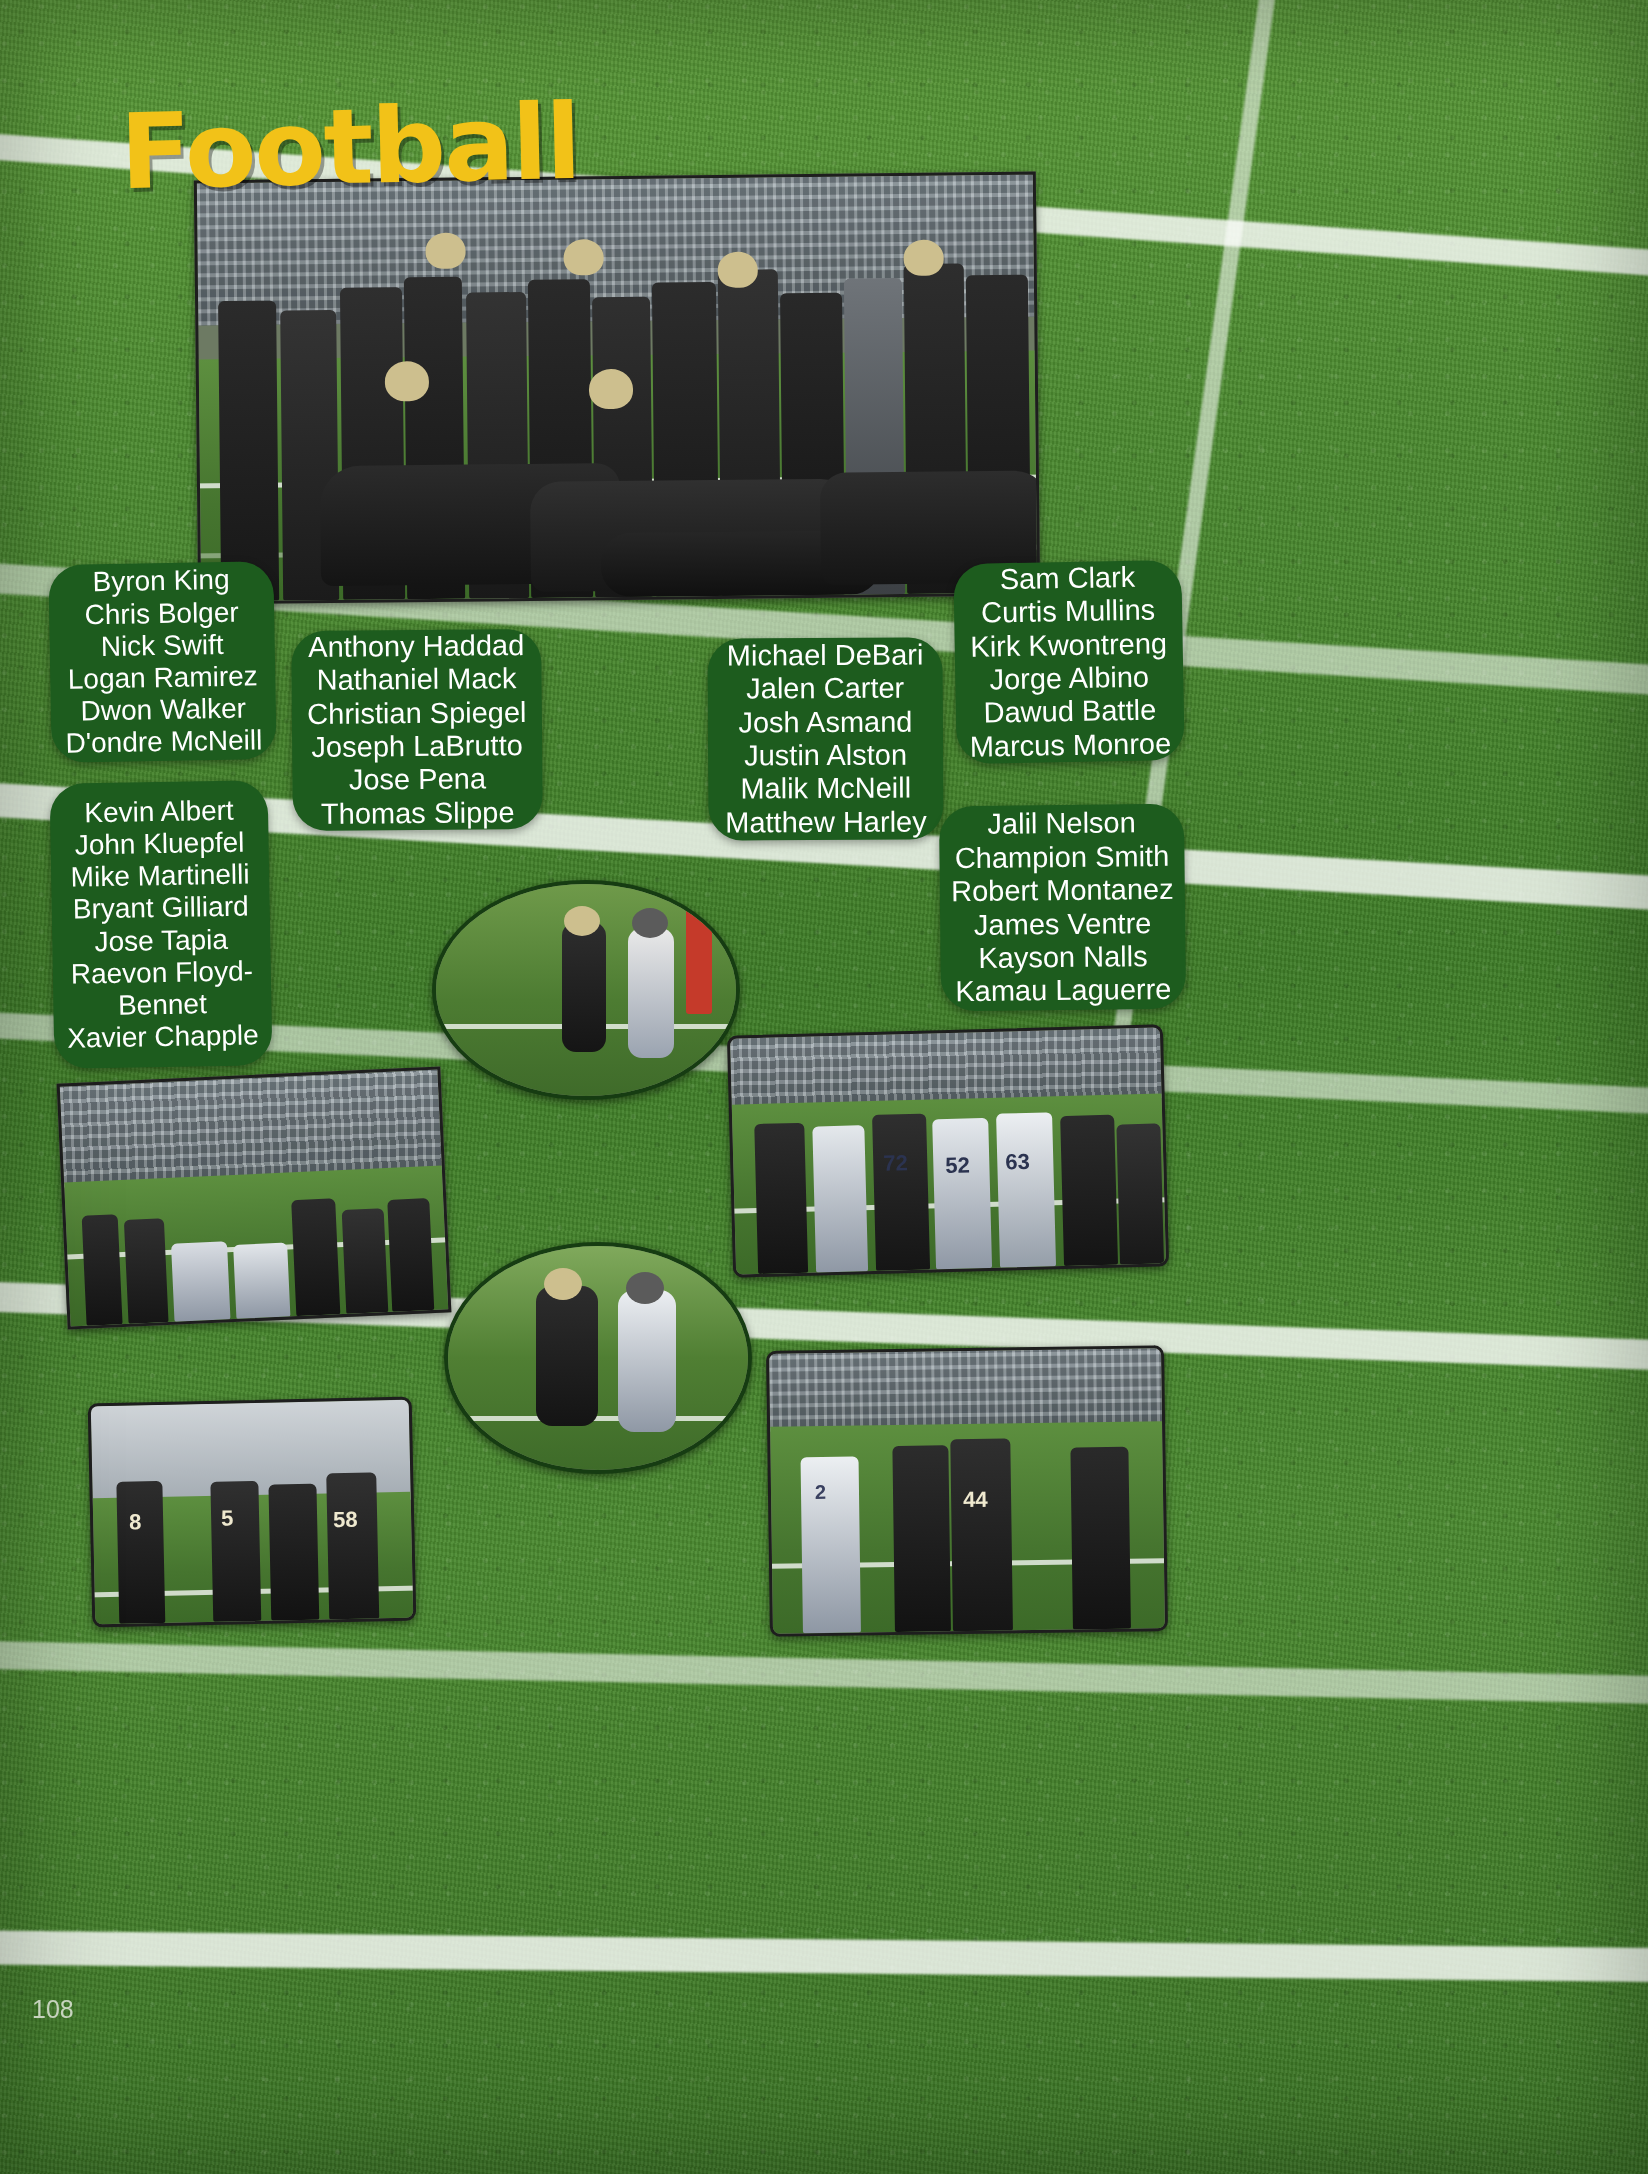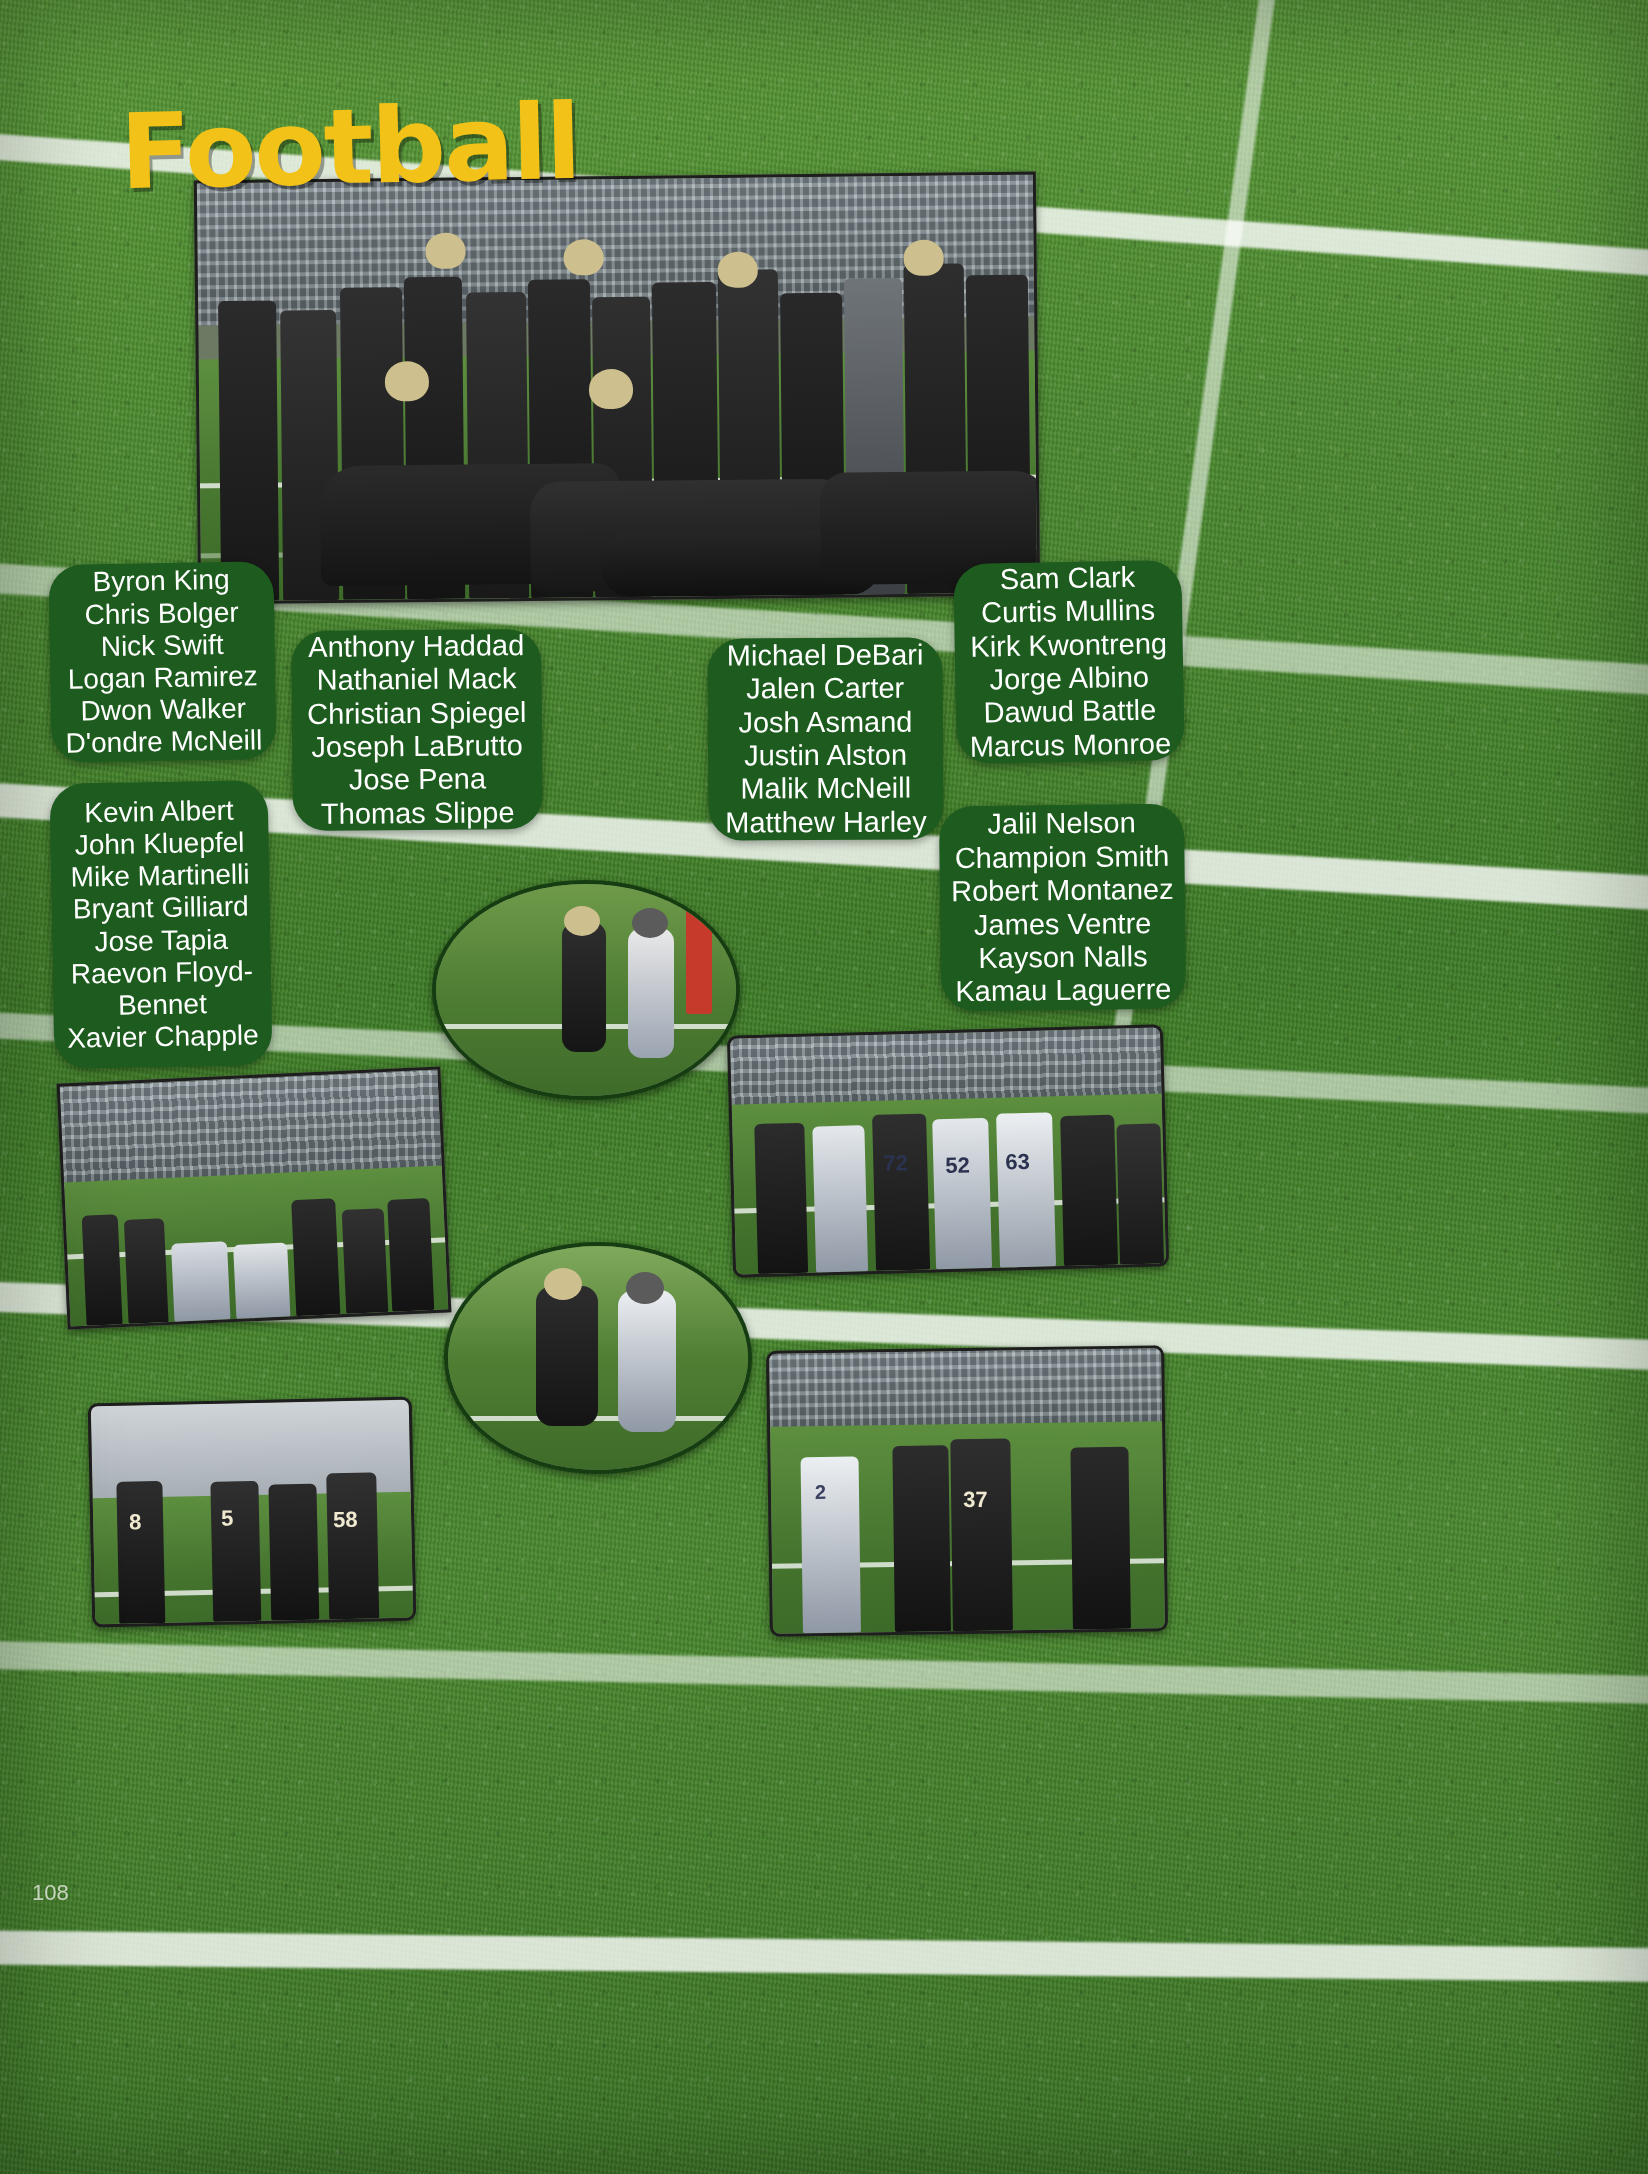--- a/index.html
+++ b/index.html
@@ -122,23 +122,23 @@
     line-height: 1.15;
     white-space: nowrap;
     text-align: center;
   }
   .namebox.wide .nm { font-size: 29px; }
 
   
   #page-number {
     position: absolute;
     left: 32px;
-    top: 1880px;
+    top: 1995px;
     color: #dfe4d8;
-    font-size: 22px;
+    font-size: 25px;
     opacity: 0.85;
     z-index: 35;
   }
 
   
   #vignette {
     position: absolute;
     inset: 0;
     pointer-events: none;
     box-shadow: inset 0 0 120px rgba(0,0,0,0.28);
@@ -314,20 +314,20 @@
   </div>
 
   <div class="photo rounded" style="left:768px; top:1348px; width:392px; height:280px; transform:rotate(-0.8deg);">
     <div class="stands" style="height:28%;"></div>
     <div class="grass" style="height:74%;"></div>
     <div class="line-w" style="top:210px;"></div>
     <div class="player" style="left:30px;  width:58px; height:176px; background:linear-gradient(#eceff2,#8e97a4);"></div>
     <div class="player" style="left:122px; width:56px; height:186px; background:linear-gradient(#2c2c2c,#121212);"></div>
     <div class="player" style="left:180px; width:60px; height:192px; background:linear-gradient(#2f2f2f,#151515);"></div>
     <div class="player" style="left:300px; width:58px; height:182px; background:linear-gradient(#2a2a2a,#121212);"></div>
-    <div style="position:absolute; left:192px; top:136px; color:#efe9cf; font-size:22px; font-weight:bold;">37</div>
+    <div style="position:absolute; left:192px; top:136px; color:#efe9cf; font-size:22px; font-weight:bold;">44</div>
     <div style="position:absolute; left:44px; top:128px; color:#3a4160; font-size:20px; font-weight:bold;">2</div>
   </div>
 
   <div id="page-number">108</div>
 
   <div id="vignette"></div>
 </div>
 
 </body></html>

